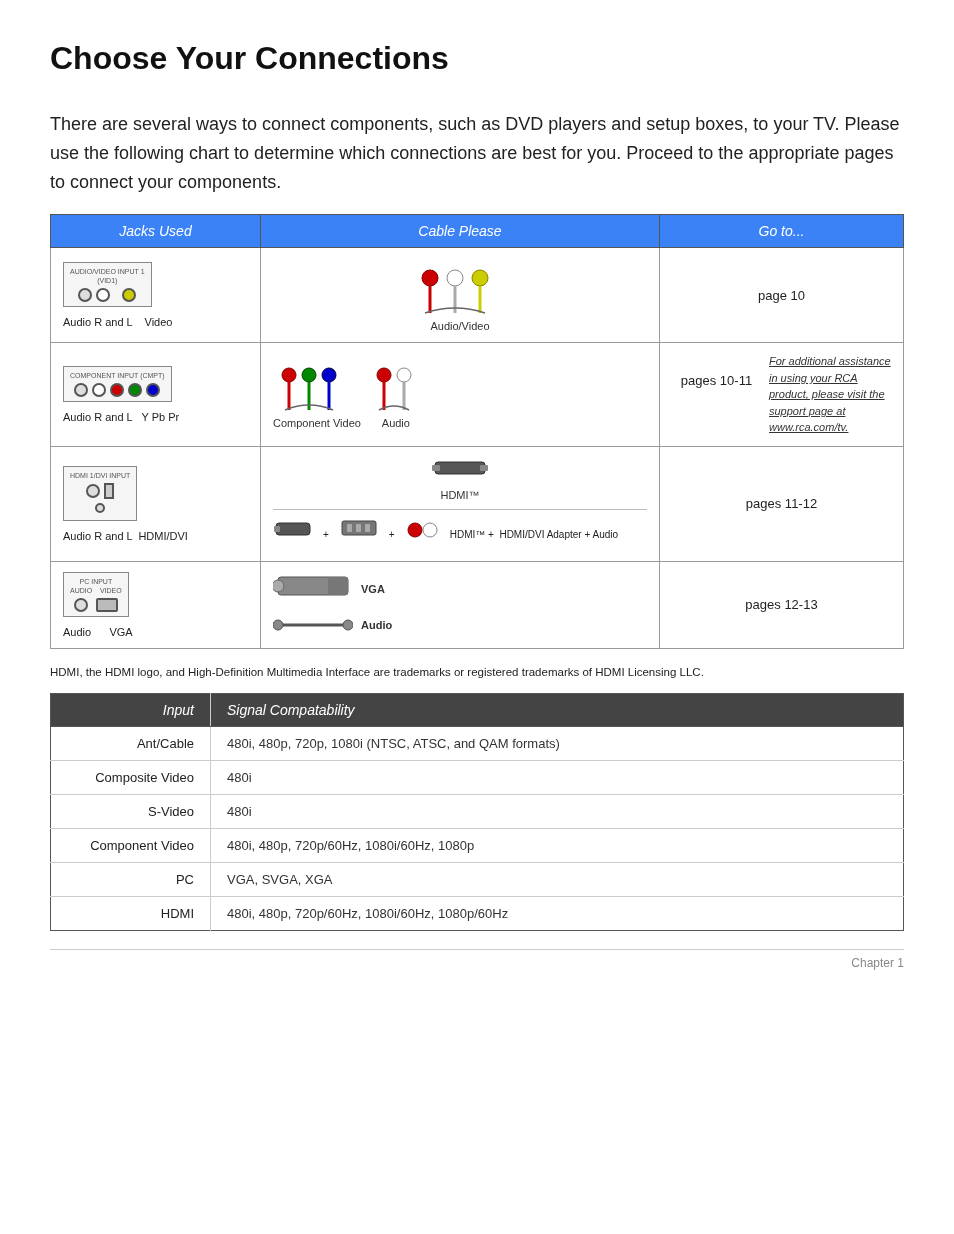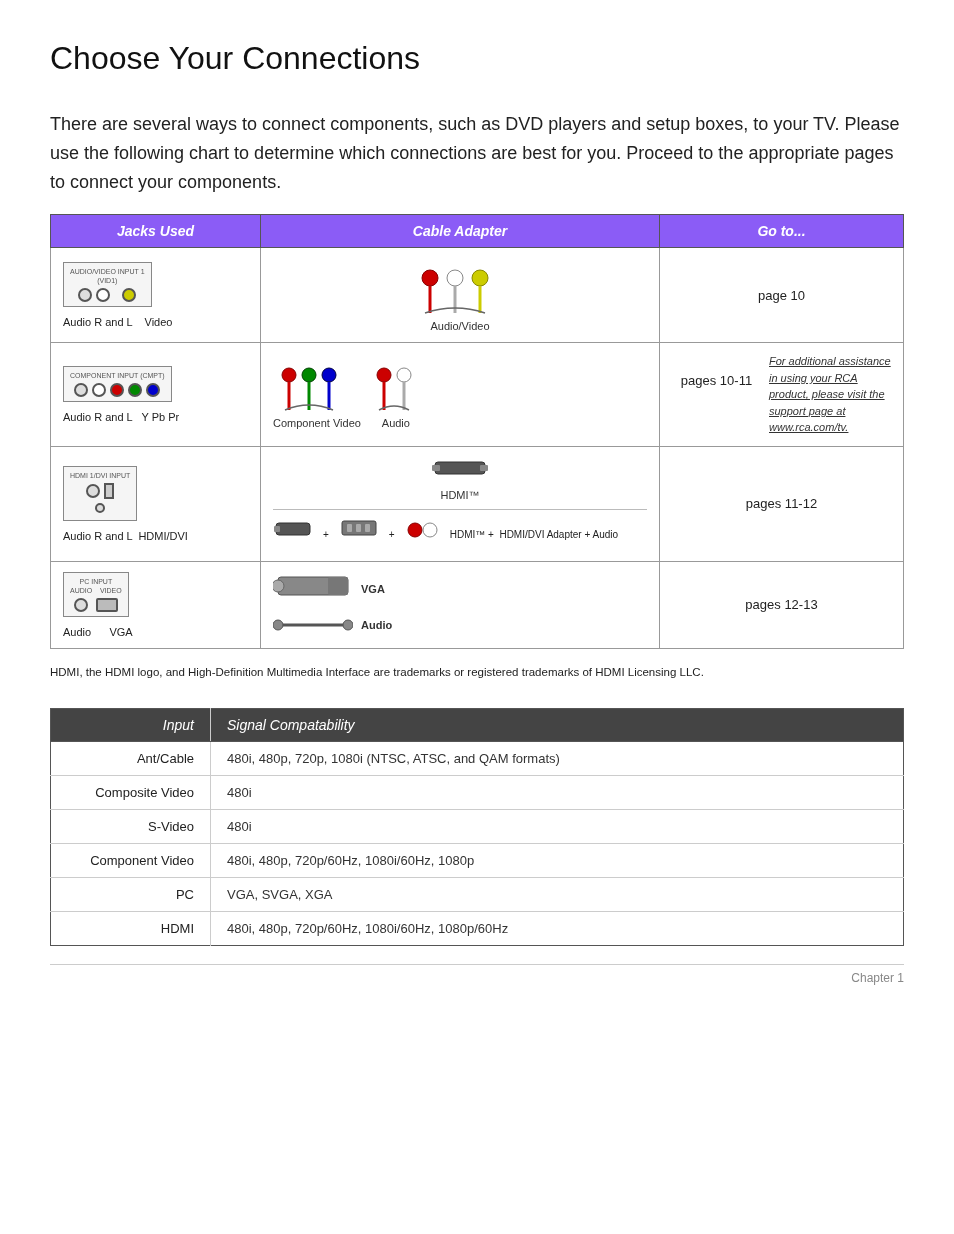--- a/index.html
+++ b/index.html
@@ -7,44 +7,44 @@
       font-family: Arial, Helvetica, sans-serif;
       background: #fff;
       color: #222;
       font-size: 13px;
       padding: 40px 50px;
       max-width: 954px;
       margin: 0 auto;
     }
     h1 {
       font-size: 32px;
-      font-weight: normal;
+      font-weight: bold;
       margin-bottom: 14px;
       color: #111;
     }
     .intro {
       font-size: 18px;
       line-height: 1.6;
       margin-bottom: 18px;
       color: #222;
       margin-top: 33px;
     }
 
     
     .connections-table {
       width: 100%;
       border-collapse: collapse;
       border: 1px solid #555;
       margin-bottom: 14px;
     }
     .connections-table th {
-      background: #8b5cf6;
+      background: #3b82f6;
       color: #fff;
       font-style: italic;
-      font-weight: bold;
+      font-weight: normal;
       font-size: 14px;
       padding: 8px 12px;
       text-align: center;
       border: 1px solid #555;
     }
     .connections-table td {
       border: 1px solid #999;
       padding: 10px 12px;
       vertical-align: middle;
       font-size: 13px;
@@ -138,21 +138,21 @@
     
     .cell-divider {
       border-top: 1px solid #bbb;
       margin: 8px 0;
     }
 
     
     .hdmi-notice {
       font-size: 11.5px;
       color: #222;
-      margin-bottom: 27px;
+      margin-bottom: 12px;
       line-height: 1.6;
     }
 
     
     .compat-table {
       width: 100%;
       border-collapse: collapse;
       border: 1px solid #555;
     }
     .compat-table th {
@@ -215,21 +215,21 @@
 </head>
 <body>
 
 <h1>Choose Your Connections</h1>
 <p class="intro">There are several ways to connect components, such as DVD players and setup boxes, to your TV. Please use the following chart to determine which connections are best for you. Proceed to the appropriate pages to connect your components.</p>
 
 <table class="connections-table">
   <thead>
     <tr>
       <th>Jacks Used</th>
-      <th>Cable Adapter</th>
+      <th>Cable Please</th>
       <th>Go to...</th>
     </tr>
   </thead>
   <tbody>
 
     <tr>
       <td class="jacks-col">
         <div class="jack-diagram">
           <div class="label-small">AUDIO/VIDEO INPUT 1<br>(VID1)</div>
           <div class="jack-circles">

